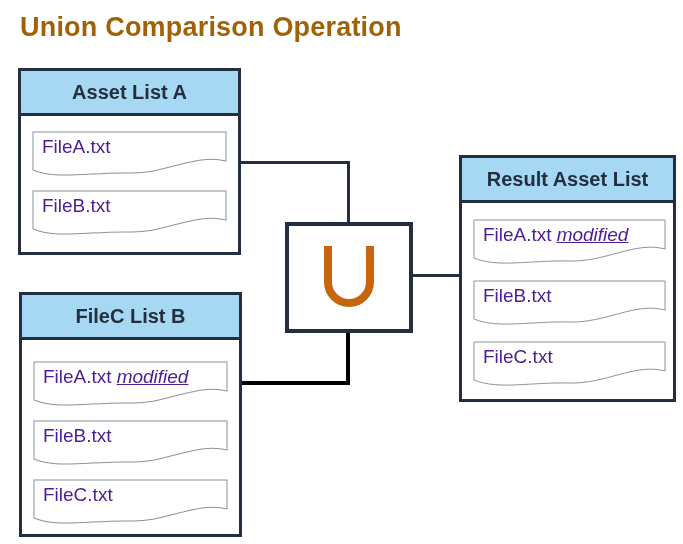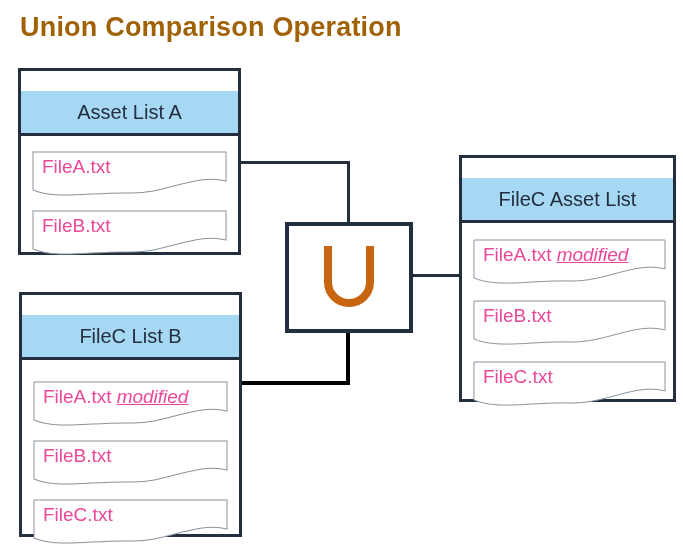--- a/index.html
+++ b/index.html
@@ -29,23 +29,22 @@
   }
   .list-header {
     box-sizing: border-box;
     height: 45px;
     background: #a6d7f3;
     border-bottom: 3px solid #232f3e;
     display: flex;
     align-items: center;
     justify-content: center;
     font-size: 20px;
-    font-weight: normal;
+    font-weight: bold;
     color: #232f3e;
-    margin-top: 20px;
   }
   .list-body { box-sizing: border-box; }
   .box-a      { left: 18px;  top: 68px;  width: 223px; height: 187px; }
   .box-b      { left: 19px;  top: 292px; width: 223px; height: 245px; }
   .box-result { left: 459px; top: 155px; width: 217px; height: 247px; }
   .box-a .list-body      { padding: 15px 11px 0 11px; }
   .box-b .list-body      { padding: 21px 11px 0 11px; }
   .box-result .list-body { padding: 16px 7px 0 11px; }
   .file-item {
     position: relative;
@@ -60,21 +59,21 @@
     left: 0; top: 0;
     width: 100%;
     height: 100%;
     display: block;
   }
   .file-label {
     position: absolute;
     left: 10px;
     top: 5px;
     font-size: 19px;
-    color: #ec4899;
+    color: #4c1d95;
     white-space: nowrap;
   }
   .file-note {
     font-style: italic;
     margin-left: 5px;
     text-decoration: underline;
   }
   .union-box {
     position: absolute;
     left: 285px;
@@ -142,21 +141,21 @@
       <div class="file-item">
         <svg viewBox="0 0 200 46" preserveAspectRatio="none">
           <path d="M1,1 L199,1 L199,30 C168,22 138,43 100,42 C60,41 26,49 1,39 Z" fill="#ffffff" stroke="#8a949e" stroke-width="1" vector-effect="non-scaling-stroke"></path>
         </svg>
         <span class="file-label"><span>FileC.txt</span><span class="file-note"></span></span>
       </div>
     </div>
   </div>
 
   <div class="list-box box-result">
-    <div class="list-header">FileC Asset List</div>
+    <div class="list-header">Result Asset List</div>
     <div class="list-body">
       <div class="file-item">
         <svg viewBox="0 0 200 46" preserveAspectRatio="none">
           <path d="M1,1 L199,1 L199,30 C168,22 138,43 100,42 C60,41 26,49 1,39 Z" fill="#ffffff" stroke="#8a949e" stroke-width="1" vector-effect="non-scaling-stroke"></path>
         </svg>
         <span class="file-label"><span>FileA.txt</span><span class="file-note">modified</span></span>
       </div>
       <div class="file-item">
         <svg viewBox="0 0 200 46" preserveAspectRatio="none">
           <path d="M1,1 L199,1 L199,30 C168,22 138,43 100,42 C60,41 26,49 1,39 Z" fill="#ffffff" stroke="#8a949e" stroke-width="1" vector-effect="non-scaling-stroke"></path>

